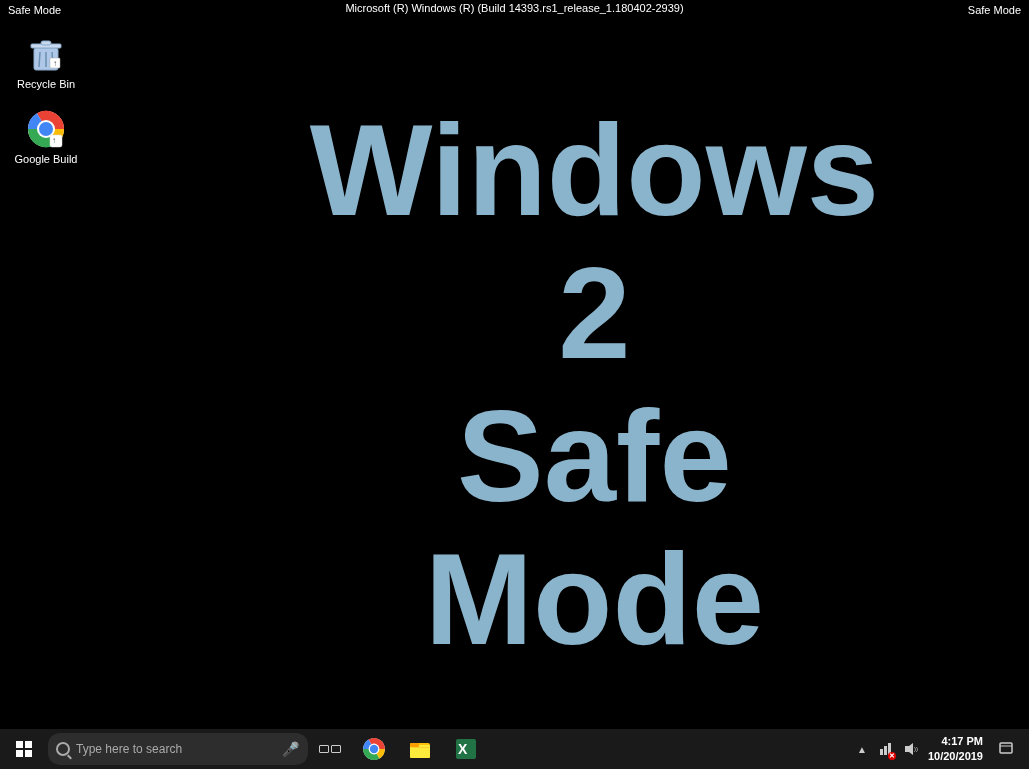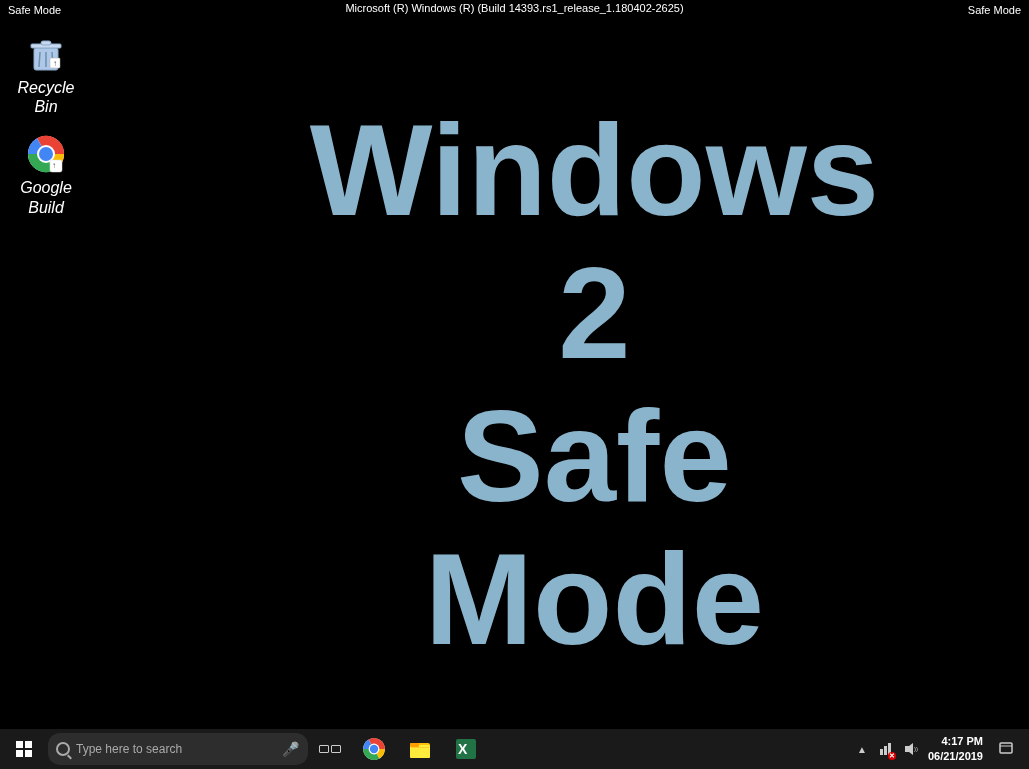--- a/index.html
+++ b/index.html
@@ -61,26 +61,25 @@
     }
 
     .icon-img {
       width: 40px;
       height: 40px;
       margin-bottom: 4px;
       position: relative;
     }
 
     .icon-label {
-      font-size: 16px;
+      font-size: 11px;
       color: #fff;
       text-align: center;
       text-shadow: 1px 1px 2px #000;
       line-height: 1.2;
-      font-style: italic;
     }
 
     
     .watermark {
       position: absolute;
       top: 50%;
       left: 55%;
       transform: translate(-45%, -50%);
       text-align: center;
       color: #8ab4cc;
@@ -314,21 +313,21 @@
       font-weight: bold;
     }
   </style>
 </head>
 <body>
 
 <div class="top-bar">
   <span>Safe Mode</span>
   <span>Safe Mode</span>
 </div>
-<div class="title-center">Microsoft (R) Windows (R) (Build 14393.rs1_release_1.180402-2625)</div>
+<div class="title-center">Microsoft (R) Windows (R) (Build 14393.rs1_release_1.180402-2939)</div>
 
 <div class="desktop-icons">
 
   <div class="desktop-icon">
     <div class="icon-img">
       <svg width="40" height="40" viewBox="0 0 40 40">
 
         <rect x="8" y="14" width="24" height="22" rx="2" fill="#b0c8e8" stroke="#8aabcc" stroke-width="1"></rect>
 
         <rect x="5" y="10" width="30" height="4" rx="1" fill="#c8d8ee" stroke="#8aabcc" stroke-width="1"></rect>
@@ -454,21 +453,21 @@
 
     <div class="tray-icon">
       <svg width="16" height="16" viewBox="0 0 16 16">
         <polygon points="3,5 7,5 11,2 11,14 7,11 3,11" fill="#ccc"></polygon>
         <text x="12" y="10" font-size="6" fill="#ccc">)))</text>
       </svg>
     </div>
 
     <div class="clock">
       <span>4:17 PM</span>
-      <span>06/21/2019</span>
+      <span>10/20/2019</span>
     </div>
 
     <div class="notification-btn">
       <svg width="16" height="16" viewBox="0 0 16 16">
         <rect x="2" y="2" width="12" height="10" rx="1" fill="none" stroke="#ccc" stroke-width="1.5"></rect>
         <line x1="2" y1="5" x2="14" y2="5" stroke="#ccc" stroke-width="1"></line>
       </svg>
     </div>
   </div>
 </div>

